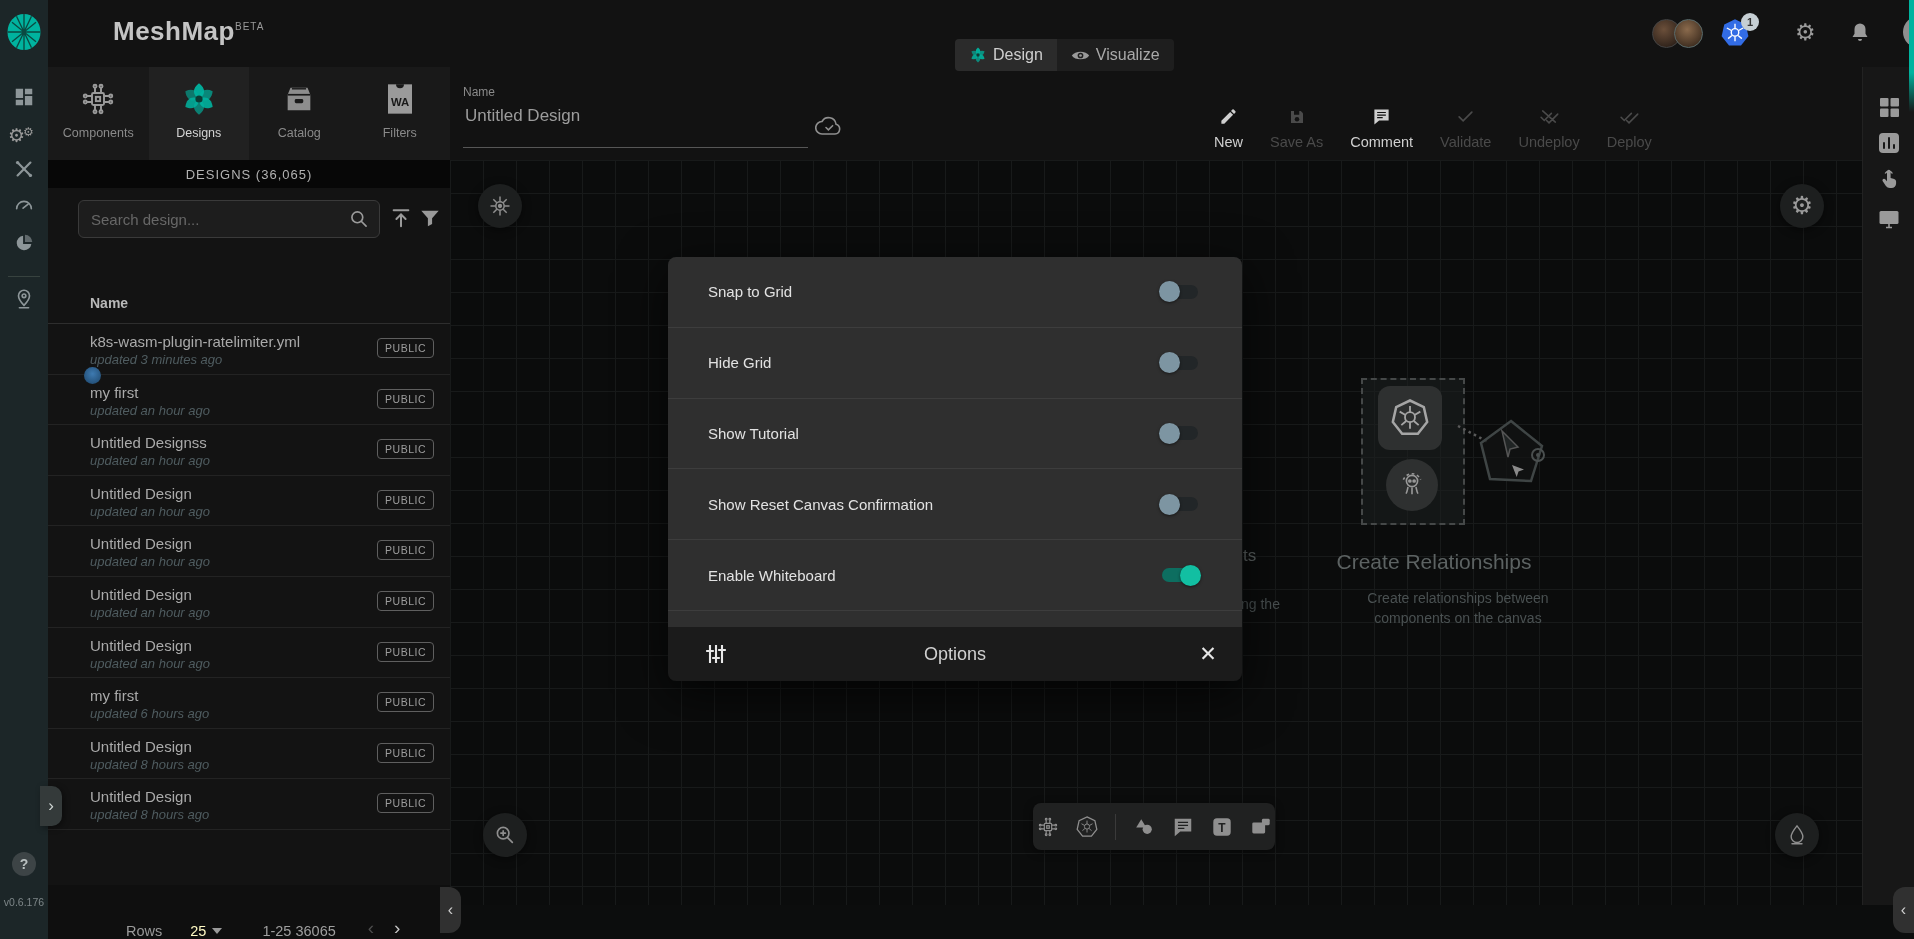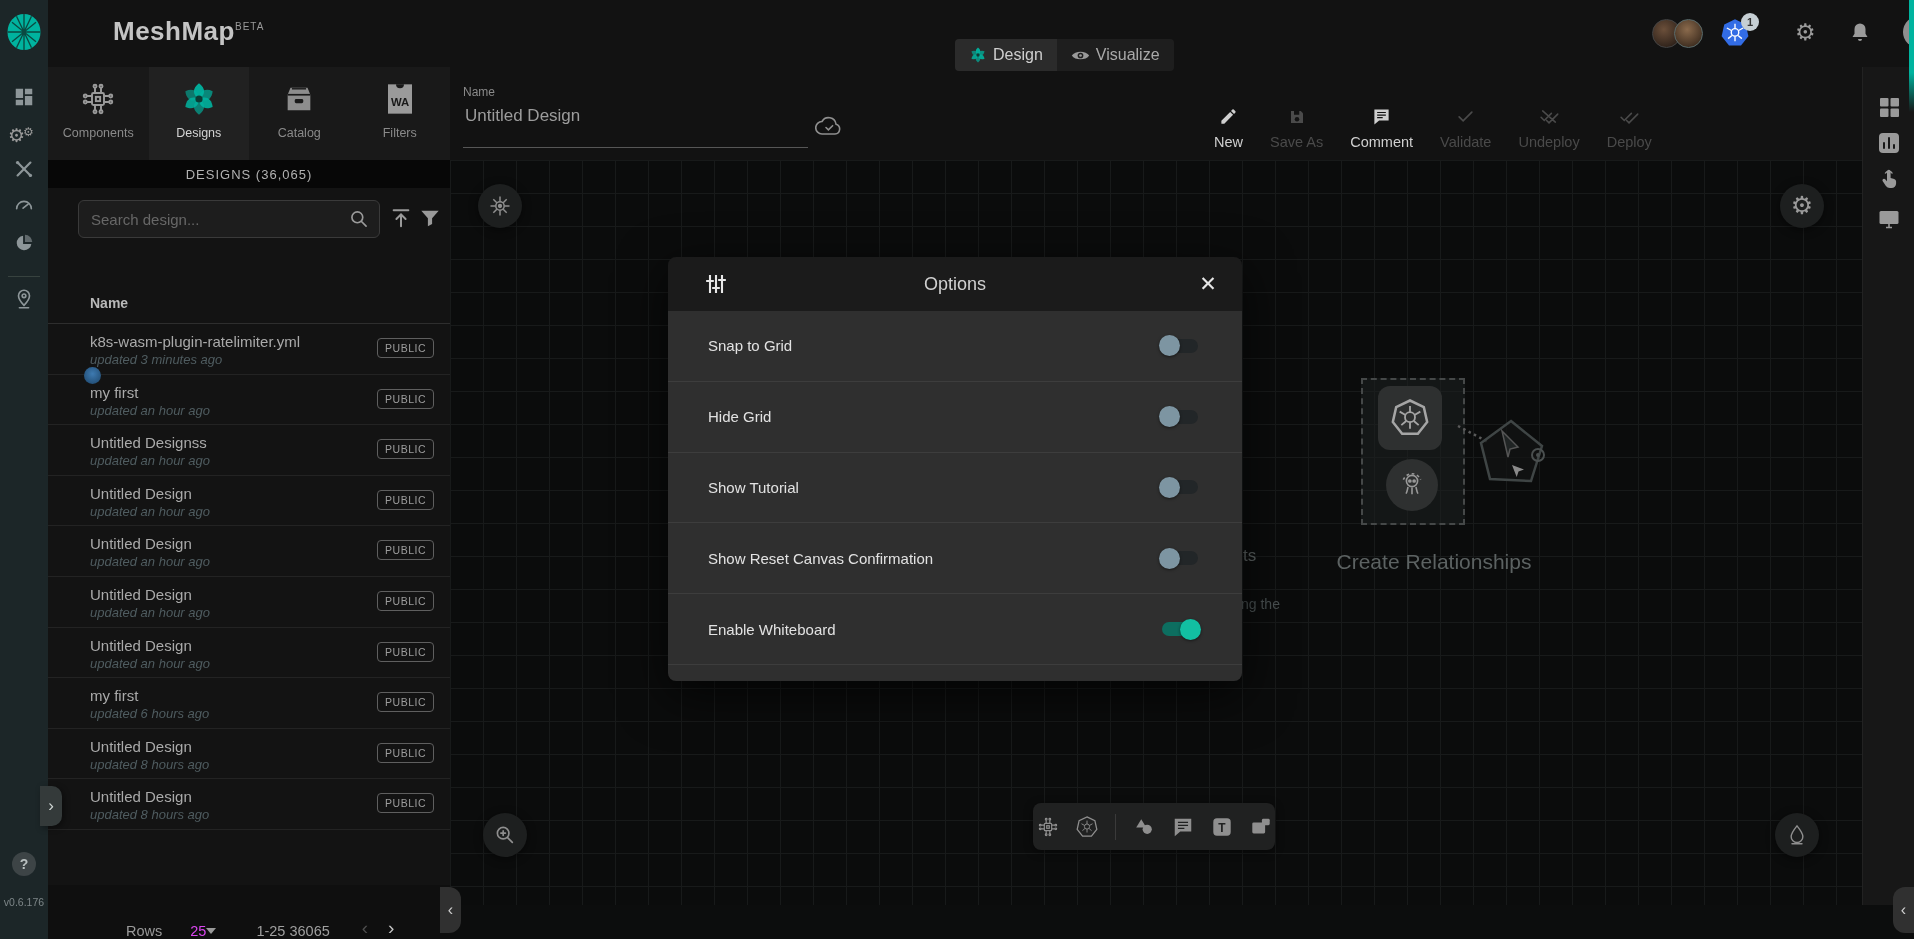--- a/index.html
+++ b/index.html
@@ -63,21 +63,21 @@
   .drow{position:relative;height:49.6px;border-bottom:1px solid #232323;cursor:pointer;}
   .drow .nm{position:absolute;left:42px;top:9px;font-size:15px;color:#aaa;white-space:nowrap;}
   .drow .up{position:absolute;left:42px;top:28px;font-size:13px;font-style:italic;color:#4f5c60;}
   .drow .badge{position:absolute;right:16px;top:14px;border:1px solid #5f5f5f;border-radius:4px;
       padding:3px 7px;font-size:10.5px;color:#9d9d9d;letter-spacing:.5px;}
   .peek-avatar{left:36px;top:300px;width:17px;height:17px;border-radius:50%;
       background:radial-gradient(circle at 50% 40%,#3e7ab1,#1c4468);z-index:5;}
   #pager{left:0;top:818px;width:402px;height:54px;background:#0f0f0f;display:flex;
       align-items:flex-end;font-size:14.5px;color:#9a9a9a;}
   .pager-rows{margin-left:78px;}
-  .pager-pp{margin-left:28px;display:flex;align-items:center;cursor:pointer;color:#d946ef;}
+  .pager-pp{margin-left:28px;display:flex;align-items:center;gap:6px;cursor:pointer;color:#fef9c3;}
   .caret{width:0;height:0;border-left:5px solid transparent;border-right:5px solid transparent;border-top:6px solid #9a9a9a;}
   .pager-range{margin-left:40px;color:#9f9f9f;}
   .pg-prev{margin-left:32px;font-size:19px;color:#4d4d4d;}
   .pg-next{margin-left:20px;font-size:19px;color:#c4c4c4;cursor:pointer;}
   .collapse-tab{left:440px;top:887px;width:21px;height:46px;background:#303030;
       border-radius:0 12px 12px 0;color:#cfcfcf;font-size:16px;display:flex;align-items:center;
       justify-content:center;z-index:45;}
   .collapse-tab-r{left:1893px;top:887px;width:21px;height:46px;background:#303030;
       border-radius:12px 0 0 12px;color:#cfcfcf;font-size:16px;display:flex;align-items:center;
       justify-content:center;z-index:45;}
@@ -560,30 +560,27 @@
       <line x1="2" y1="4" x2="32" y2="20" stroke="#5a5a5a" stroke-width="2.5" stroke-dasharray="2.5 3.5"></line>
     </svg>
     <svg class="abs" style="left:1022px;top:253px;width:78px;height:78px" viewBox="0 0 78 78">
       <polygon points="39,8 70,33 59,68 18,66 9,30" fill="rgba(18,20,20,.7)" stroke="#3f4545" stroke-width="2.5"></polygon>
       <circle cx="66" cy="42" r="6" fill="none" stroke="#4a4f4f" stroke-width="2"></circle>
       <circle cx="66" cy="42" r="2" fill="#4a4f4f"></circle>
       <path d="M30 18 L46 34 38 36 36 44 Z" fill="#202424" stroke="#555" stroke-width="1.5"></path>
       <path d="M40 52l12 4.5-5.5 2-1.8 5.5z" fill="#8a8a8a"></path>
     </svg>
     <div class="abs rel-head">Create Relationships</div>
+    <div class="abs rel-body">
+      <div>Create relationships between</div>
+      <div>components on the canvas</div>
+    </div>
   </div>
 
   <div id="modal" class="abs">
-    <div id="modal-head">
-      <div class="ttl">Options</div>
-      <svg class="tune-ic" viewBox="0 0 24 24" stroke="currentColor" stroke-width="2.1" fill="none" stroke-linecap="square">
-        <path d="M6 4v16M3.2 9h5.6M12 4v16M9.2 16h5.6M18 4v16M15.2 8h5.6"></path>
-      </svg>
-      <div class="close-x">✕</div>
-    </div>
     <div id="modal-body">
       <div class="opt-row">
         <span class="opt-label">Snap to Grid</span>
         <span class="toggle" data-on="false">
             <span class="knob"></span>
           </span>
       </div>
       <div class="opt-row">
         <span class="opt-label">Hide Grid</span>
         <span class="toggle" data-on="false">
@@ -602,17 +599,24 @@
             <span class="knob"></span>
           </span>
       </div>
       <div class="opt-row">
         <span class="opt-label">Enable Whiteboard</span>
         <span class="toggle" data-on="true">
             <span class="knob"></span>
           </span>
       </div>
     </div>
+    <div id="modal-head">
+      <div class="ttl">Options</div>
+      <svg class="tune-ic" viewBox="0 0 24 24" stroke="currentColor" stroke-width="2.1" fill="none" stroke-linecap="square">
+        <path d="M6 4v16M3.2 9h5.6M12 4v16M9.2 16h5.6M18 4v16M15.2 8h5.6"></path>
+      </svg>
+      <div class="close-x">✕</div>
+    </div>
   </div>
 
   <div class="abs collapse-tab-r">‹</div>
 
 </div>
 
 </body></html>

